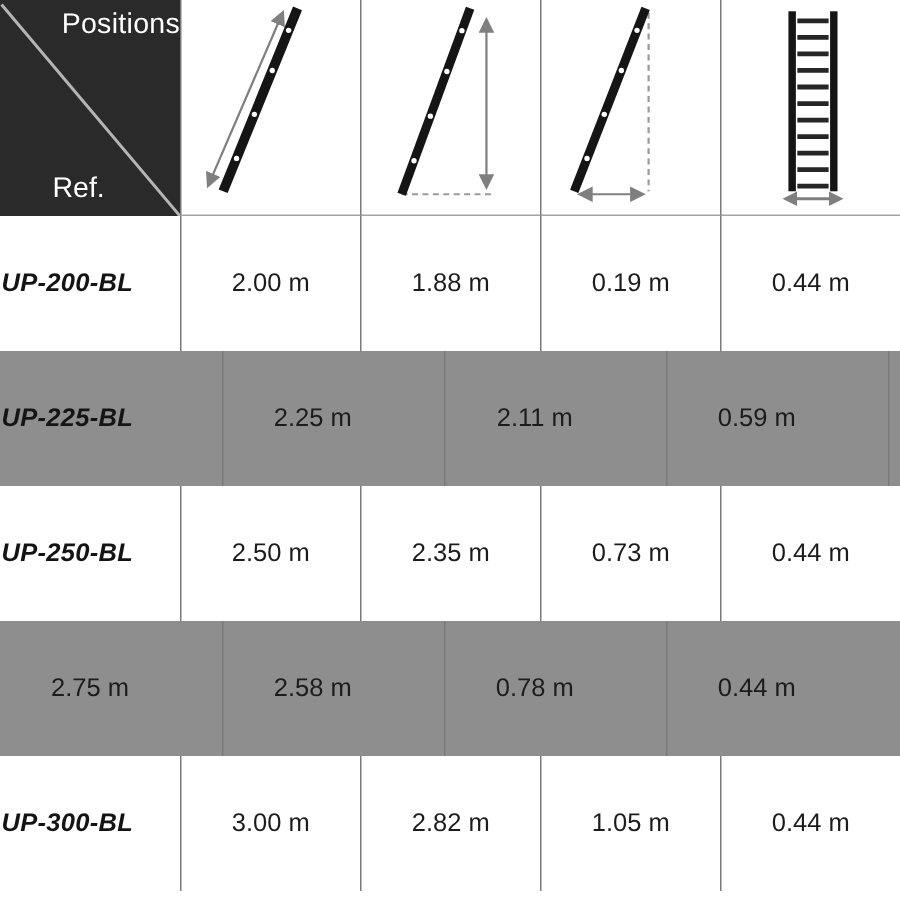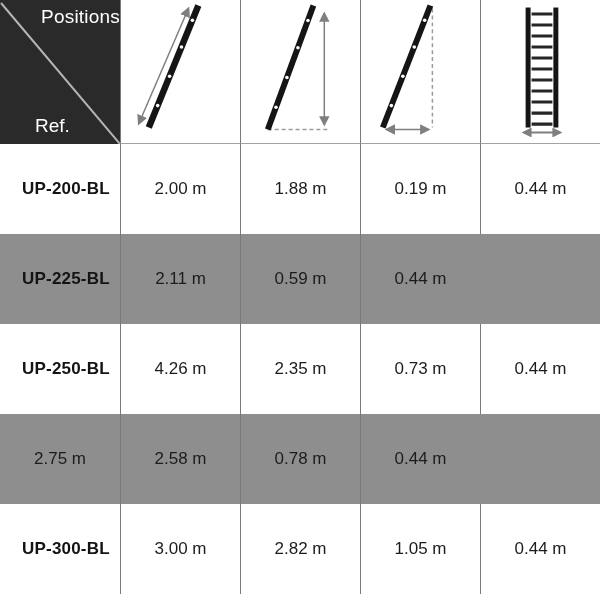--- a/index.html
+++ b/index.html
@@ -29,33 +29,34 @@
   }
   .icell{
     box-sizing:border-box;
     border-left:1px solid var(--border,#7a7a7a);
     border-bottom:1px solid #a3a3a3;
     display:flex;align-items:flex-start;justify-content:center;
     background:#fff;
   }
   
   .row{display:grid;grid-template-columns:repeat(5,120px);height:90px;background:#fff;}
-  .row.shaded{background:var(--shaded,#8e8e8e);}
+  .row.shaded{background:var(--shaded,#8e8e8e);gap:28px;}
   .row>div{
     box-sizing:border-box;
     display:flex;align-items:center;justify-content:center;
     font-size:17px;color:var(--text,#1c1c1c);
   }
   .row>div+div{border-left:1px solid var(--border,#7a7a7a);text-align:center;}
   .row .refcell{
     justify-content:flex-start;
-    padding-left:22px;
+    padding-left:1px;
     font-weight:bold;
     color:#141414;
     letter-spacing:.2px;
+    font-style:italic;
   }
 </style>
 </head>
 <body>
 
 <div class="sheet">
 
   <div class="hdr">
 
     <div class="corner">
@@ -134,28 +135,29 @@
   <div class="row">
     <div class="refcell">UP-200-BL</div>
     <div class="vcell">2.00 m</div>
     <div class="vcell">1.88 m</div>
     <div class="vcell">0.19 m</div>
     <div class="vcell">0.44 m</div>
   </div>
 
   <div class="row shaded">
     <div class="refcell">UP-225-BL</div>
+    <div class="vcell">2.25 m</div>
     <div class="vcell">2.11 m</div>
     <div class="vcell">0.59 m</div>
     <div class="vcell">0.44 m</div>
   </div>
 
   <div class="row">
     <div class="refcell">UP-250-BL</div>
-    <div class="vcell">4.26 m</div>
+    <div class="vcell">2.50 m</div>
     <div class="vcell">2.35 m</div>
     <div class="vcell">0.73 m</div>
     <div class="vcell">0.44 m</div>
   </div>
 
   <div class="row shaded">
     <div class="vcell">2.75 m</div>
     <div class="vcell">2.58 m</div>
     <div class="vcell">0.78 m</div>
     <div class="vcell">0.44 m</div>

